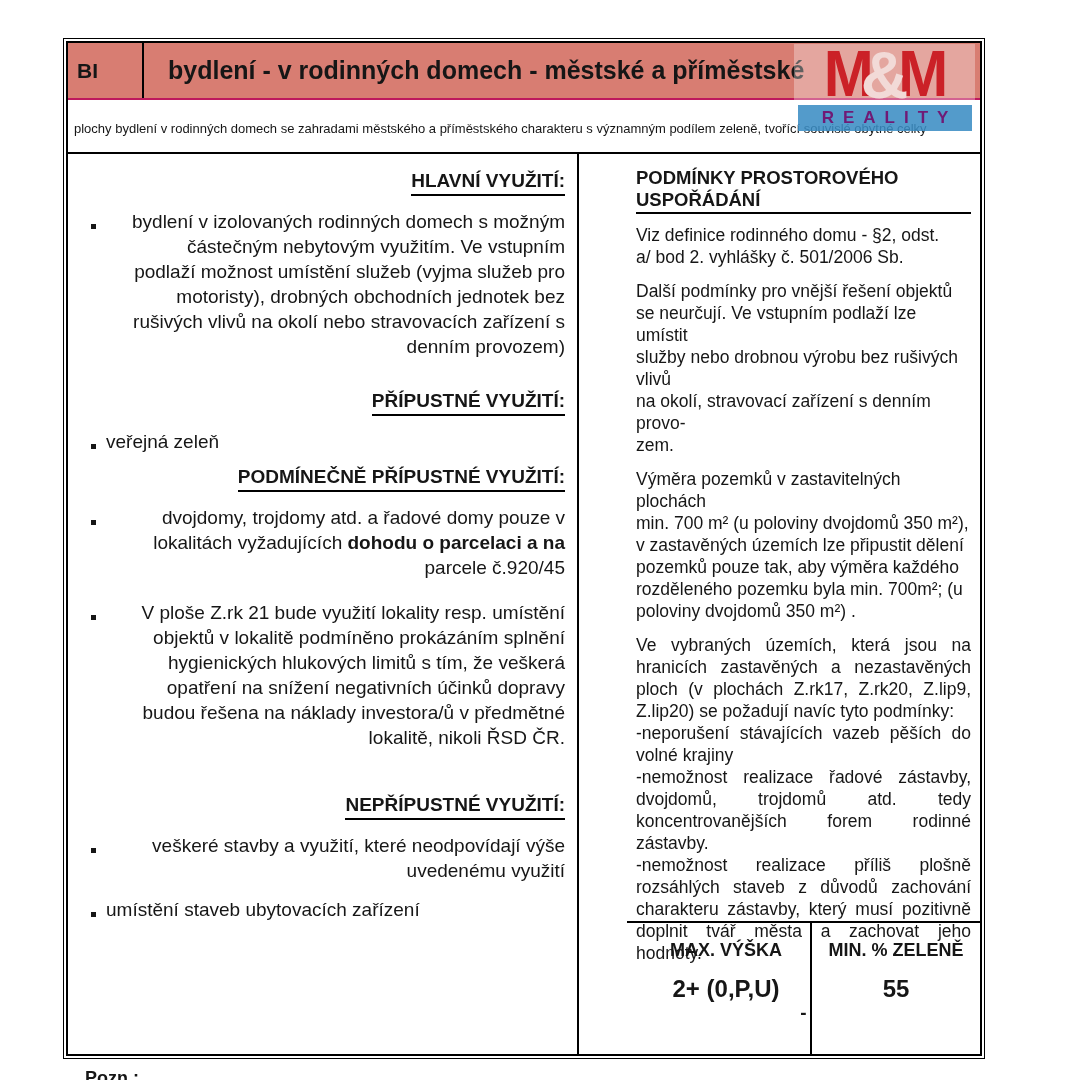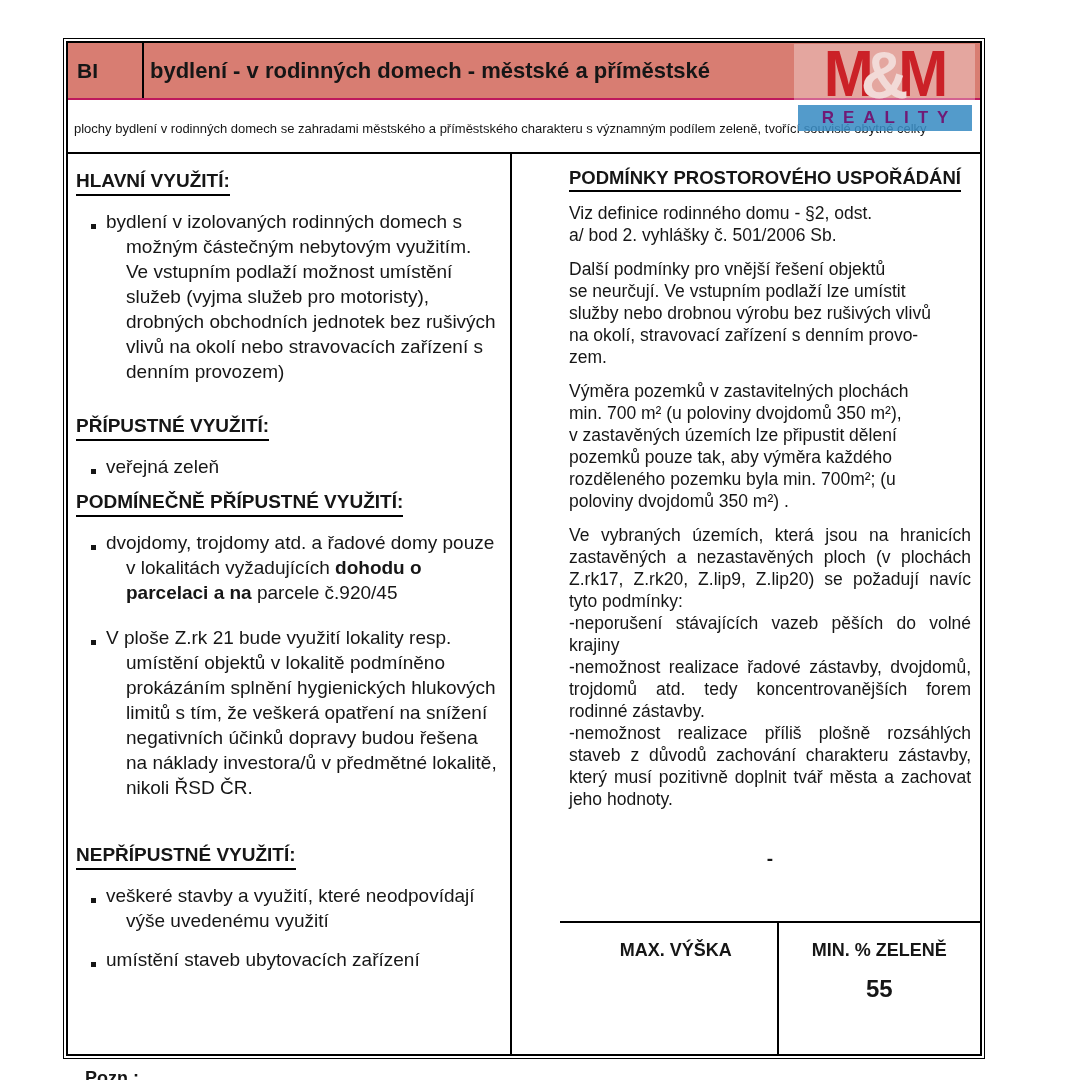--- a/index.html
+++ b/index.html
@@ -36,37 +36,37 @@
   .hcode {
     width: 76px; flex: none;
     border-right: 2px solid #000;
     display: flex; align-items: center;
     padding-left: 9px;
     font-size: 21px; font-weight: bold;
   }
   .htitle {
     flex: 1;
     display: flex; align-items: center;
-    padding-left: 6px;
-    font-size: 22px; font-weight: bold;
+    padding-left: 24px;
+    font-size: 25px; font-weight: bold;
   }
   
   .drow {
     height: 54px; flex: none;
     border-bottom: 2px solid #000;
     padding: 16px 6px 0 6px;
     font-size: 13px; line-height: 25px;
   }
   
   .mrow { flex: 1; display: flex; min-height: 0; }
   .lcol {
-    width: 444px; flex: none;
+    width: 511px; flex: none;
     border-right: 2px solid #000;
     padding: 10px 12px 0 8px;
-    font-size: 19px; line-height: 25px;
+    font-size: 19px; line-height: 25px; text-align: right;
   }
   .rcol { flex: 1; display: flex; flex-direction: column; min-width: 0; margin-left: 48px; }
   .rtop { flex: 1; padding: 10px 9px 0 9px; font-size: 17.5px; line-height: 22px; min-height: 0; }
   .rbottom {
     height: 133px; flex: none;
     border-top: 2px solid #000;
     display: flex;
   }
   .fcell { flex: 1; padding-top: 17px; text-align: center; }
   .fcell.first { border-right: 2px solid #000; padding-left: 15px; }
@@ -224,20 +224,21 @@
 poloviny dvojdomů 350 m²) .</div>
             <div class="rp just">Ve vybraných územích, která jsou na hranicích zastavěných a nezastavěných ploch (v plochách Z.rk17, Z.rk20, Z.lip9, Z.lip20) se požadují navíc tyto podmínky:</div>
             <div class="rp just">-neporušení stávajících vazeb pěších do volné krajiny</div>
             <div class="rp just">-nemožnost realizace řadové zástavby, dvojdomů, trojdomů atd. tedy koncentrovanějších forem rodinné zástavby.</div>
             <div class="rp lastjust">-nemožnost realizace příliš plošně rozsáhlých staveb z důvodů zachování charakteru zástavby, který musí pozitivně doplnit tvář města a zachovat jeho hodnoty.</div>
             <div class="r-dash">-</div>
           </div>
           <div class="rbottom">
             <div class="fcell first">
               <div class="flabel">MAX. VÝŠKA</div>
+              <div class="fvalue">2+ (0,P,U)</div>
             </div>
             <div class="fcell">
               <div class="flabel">MIN. % ZELENĚ</div>
               <div class="fvalue">55</div>
             </div>
           </div>
         </div>
 
       </div>
     </div>

